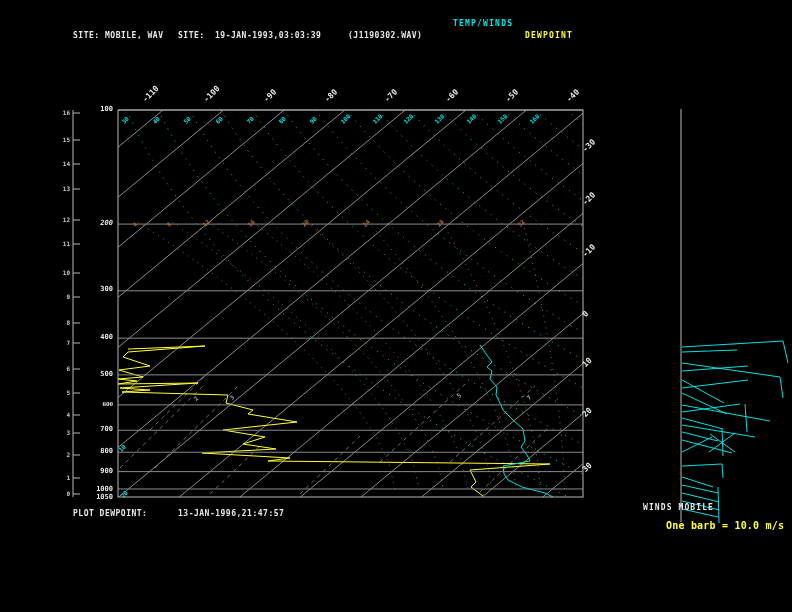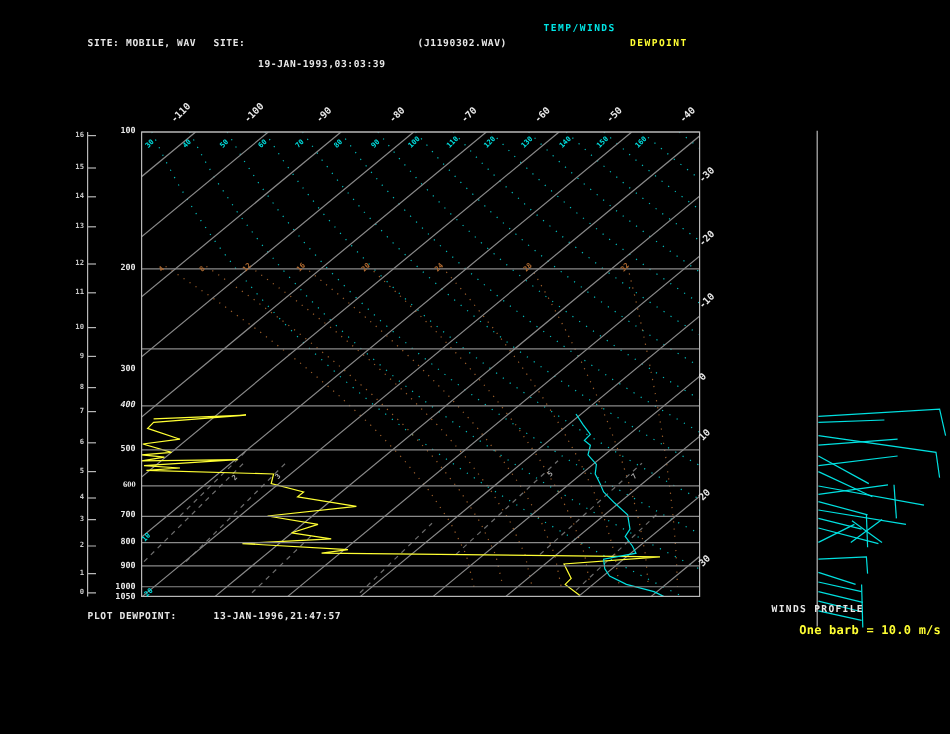--- a/index.html
+++ b/index.html
@@ -22,21 +22,21 @@
 </style>
 </head>
 <body>
 
 <div class="screen">
 
   <div>
     <span class="txt" style="left:73px;top:31px">SITE:</span>
     <span class="txt" style="left:105px;top:31px">MOBILE, WAV</span>
     <span class="txt" style="left:178px;top:31px">SITE:</span>
-    <span class="txt" style="left:215px;top:49px">19-JAN-1993,03:03:39</span>
+    <span class="txt" style="left:215px;top:31px">19-JAN-1993,03:03:39</span>
     <span class="txt" style="left:348px;top:31px">(J1190302.WAV)</span>
     <span class="txt cyan legend" style="left:453px;top:19px">TEMP/WINDS</span>
     <span class="txt yellow legend" style="left:525px;top:31px">DEWPOINT</span>
   </div>
 
   <svg id="skewt-svg" width="792" height="612">
       <defs>
         <clipPath id="plotclip">
           <rect x="118" y="110" width="465" height="387"></rect>
         </clipPath>
@@ -160,23 +160,23 @@
         <polyline stroke="#00e0e0" stroke-width="1" points="682,485 718,493" fill="none"></polyline>
         <polyline stroke="#00e0e0" stroke-width="1" points="682,493 719,502" fill="none"></polyline>
         <polyline stroke="#00e0e0" stroke-width="1" points="682,501 719,510" fill="none"></polyline>
         <polyline stroke="#00e0e0" stroke-width="1" points="682,509 718,517" fill="none"></polyline>
         <polyline stroke="#00e0e0" stroke-width="1" points="718,487 719,523" fill="none"></polyline>
       </g>
     </svg>
 
   <div id="labels">
       <div class="lbl f7 right" style="left: 87px; top: 106px; width: 26px; color: rgb(232, 232, 232);">100</div>
-      <div class="lbl f7 right" style="left: 87px; top: 220.078px; width: 26px; color: rgb(232, 232, 232);">200</div>
-      <div class="lbl f7 right" style="left: 87px; top: 304px; width: 26px; color: rgb(232, 232, 232);">300</div>
-      <div class="lbl f7 right" style="left: 87px; top: 334.156px; width: 26px; color: rgb(232, 232, 232); font-style: italic;">400</div>
+      <div class="lbl f7 right" style="left: 87px; top: 220.078px; width: 26px; color: rgb(232, 232, 232); font-style: italic;">200</div>
+      <div class="lbl f7 right" style="left: 87px; top: 286px; width: 26px; color: rgb(232, 232, 232);">300</div>
+      <div class="lbl f7 right" style="left: 87px; top: 334.156px; width: 26px; color: rgb(232, 232, 232);">400</div>
       <div class="lbl f7 right" style="left: 87px; top: 370.881px; width: 26px; color: rgb(232, 232, 232);">500</div>
       <div class="lbl f7 right" style="left: 87px; top: 400.888px; width: 26px; color: rgb(232, 232, 232); font-family: Liberation Serif, serif;">600</div>
       <div class="lbl f7 right" style="left: 87px; top: 426.258px; width: 26px; color: rgb(232, 232, 232);">700</div>
       <div class="lbl f7 right" style="left: 87px; top: 448.234px; width: 26px; color: rgb(232, 232, 232);">800</div>
       <div class="lbl f7 right" style="left: 87px; top: 467.619px; width: 26px; color: rgb(232, 232, 232);">900</div>
       <div class="lbl f7 right" style="left: 87px; top: 486px; width: 26px; color: rgb(232, 232, 232);">1000</div>
       <div class="lbl f7 right" style="left: 87px; top: 493.5px; width: 26px; color: rgb(232, 232, 232);">1050</div>
       <div class="lbl f6 right" style="left: 56px; top: 491px; width: 14px; color: rgb(200, 200, 200);">0</div>
       <div class="lbl f6 right" style="left: 56px; top: 475px; width: 14px; color: rgb(200, 200, 200);">1</div>
       <div class="lbl f6 right" style="left: 56px; top: 452px; width: 14px; color: rgb(200, 200, 200);">2</div>
@@ -232,21 +232,21 @@
       <div class="lbl f6 r45" style="left: 440px; top: 222px; color: rgb(176, 106, 48);">28</div>
       <div class="lbl f6 r45" style="left: 521px; top: 222px; color: rgb(176, 106, 48);">32</div>
       <div class="lbl f6 r45" style="left: 122px; top: 447px; color: rgb(0, 224, 224);">10</div>
       <div class="lbl f6 r45" style="left: 124px; top: 493px; color: rgb(0, 224, 224);">20</div>
       <div class="lbl f6 r45" style="left: 197px; top: 396px; color: rgb(168, 168, 168);">2</div>
       <div class="lbl f6 r45" style="left: 233px; top: 395px; color: rgb(168, 168, 168);">3</div>
       <div class="lbl f6 r45" style="left: 460px; top: 393px; color: rgb(168, 168, 168);">5</div>
       <div class="lbl f6 r45" style="left: 530px; top: 395px; color: rgb(168, 168, 168);">7</div>
     </div>
 
-  <div class="txt" style="left:643px;top:503px;letter-spacing:1.1px">WINDS PROFILE</div>
+  <div class="txt" style="left:643px;top:503px;letter-spacing:1.1px">WINDS MOBILE</div>
   <div class="txt yellow winds-sub" style="left:636px;top:520px">One barb = 10.0 m/s</div>
 
   <div>
     <span class="txt" style="left:73px;top:509px">PLOT DEWPOINT:</span>
     <span class="txt" style="left:178px;top:509px">13-JAN-1996,21:47:57</span>
   </div>
 
 </div>
 
 </body></html>

